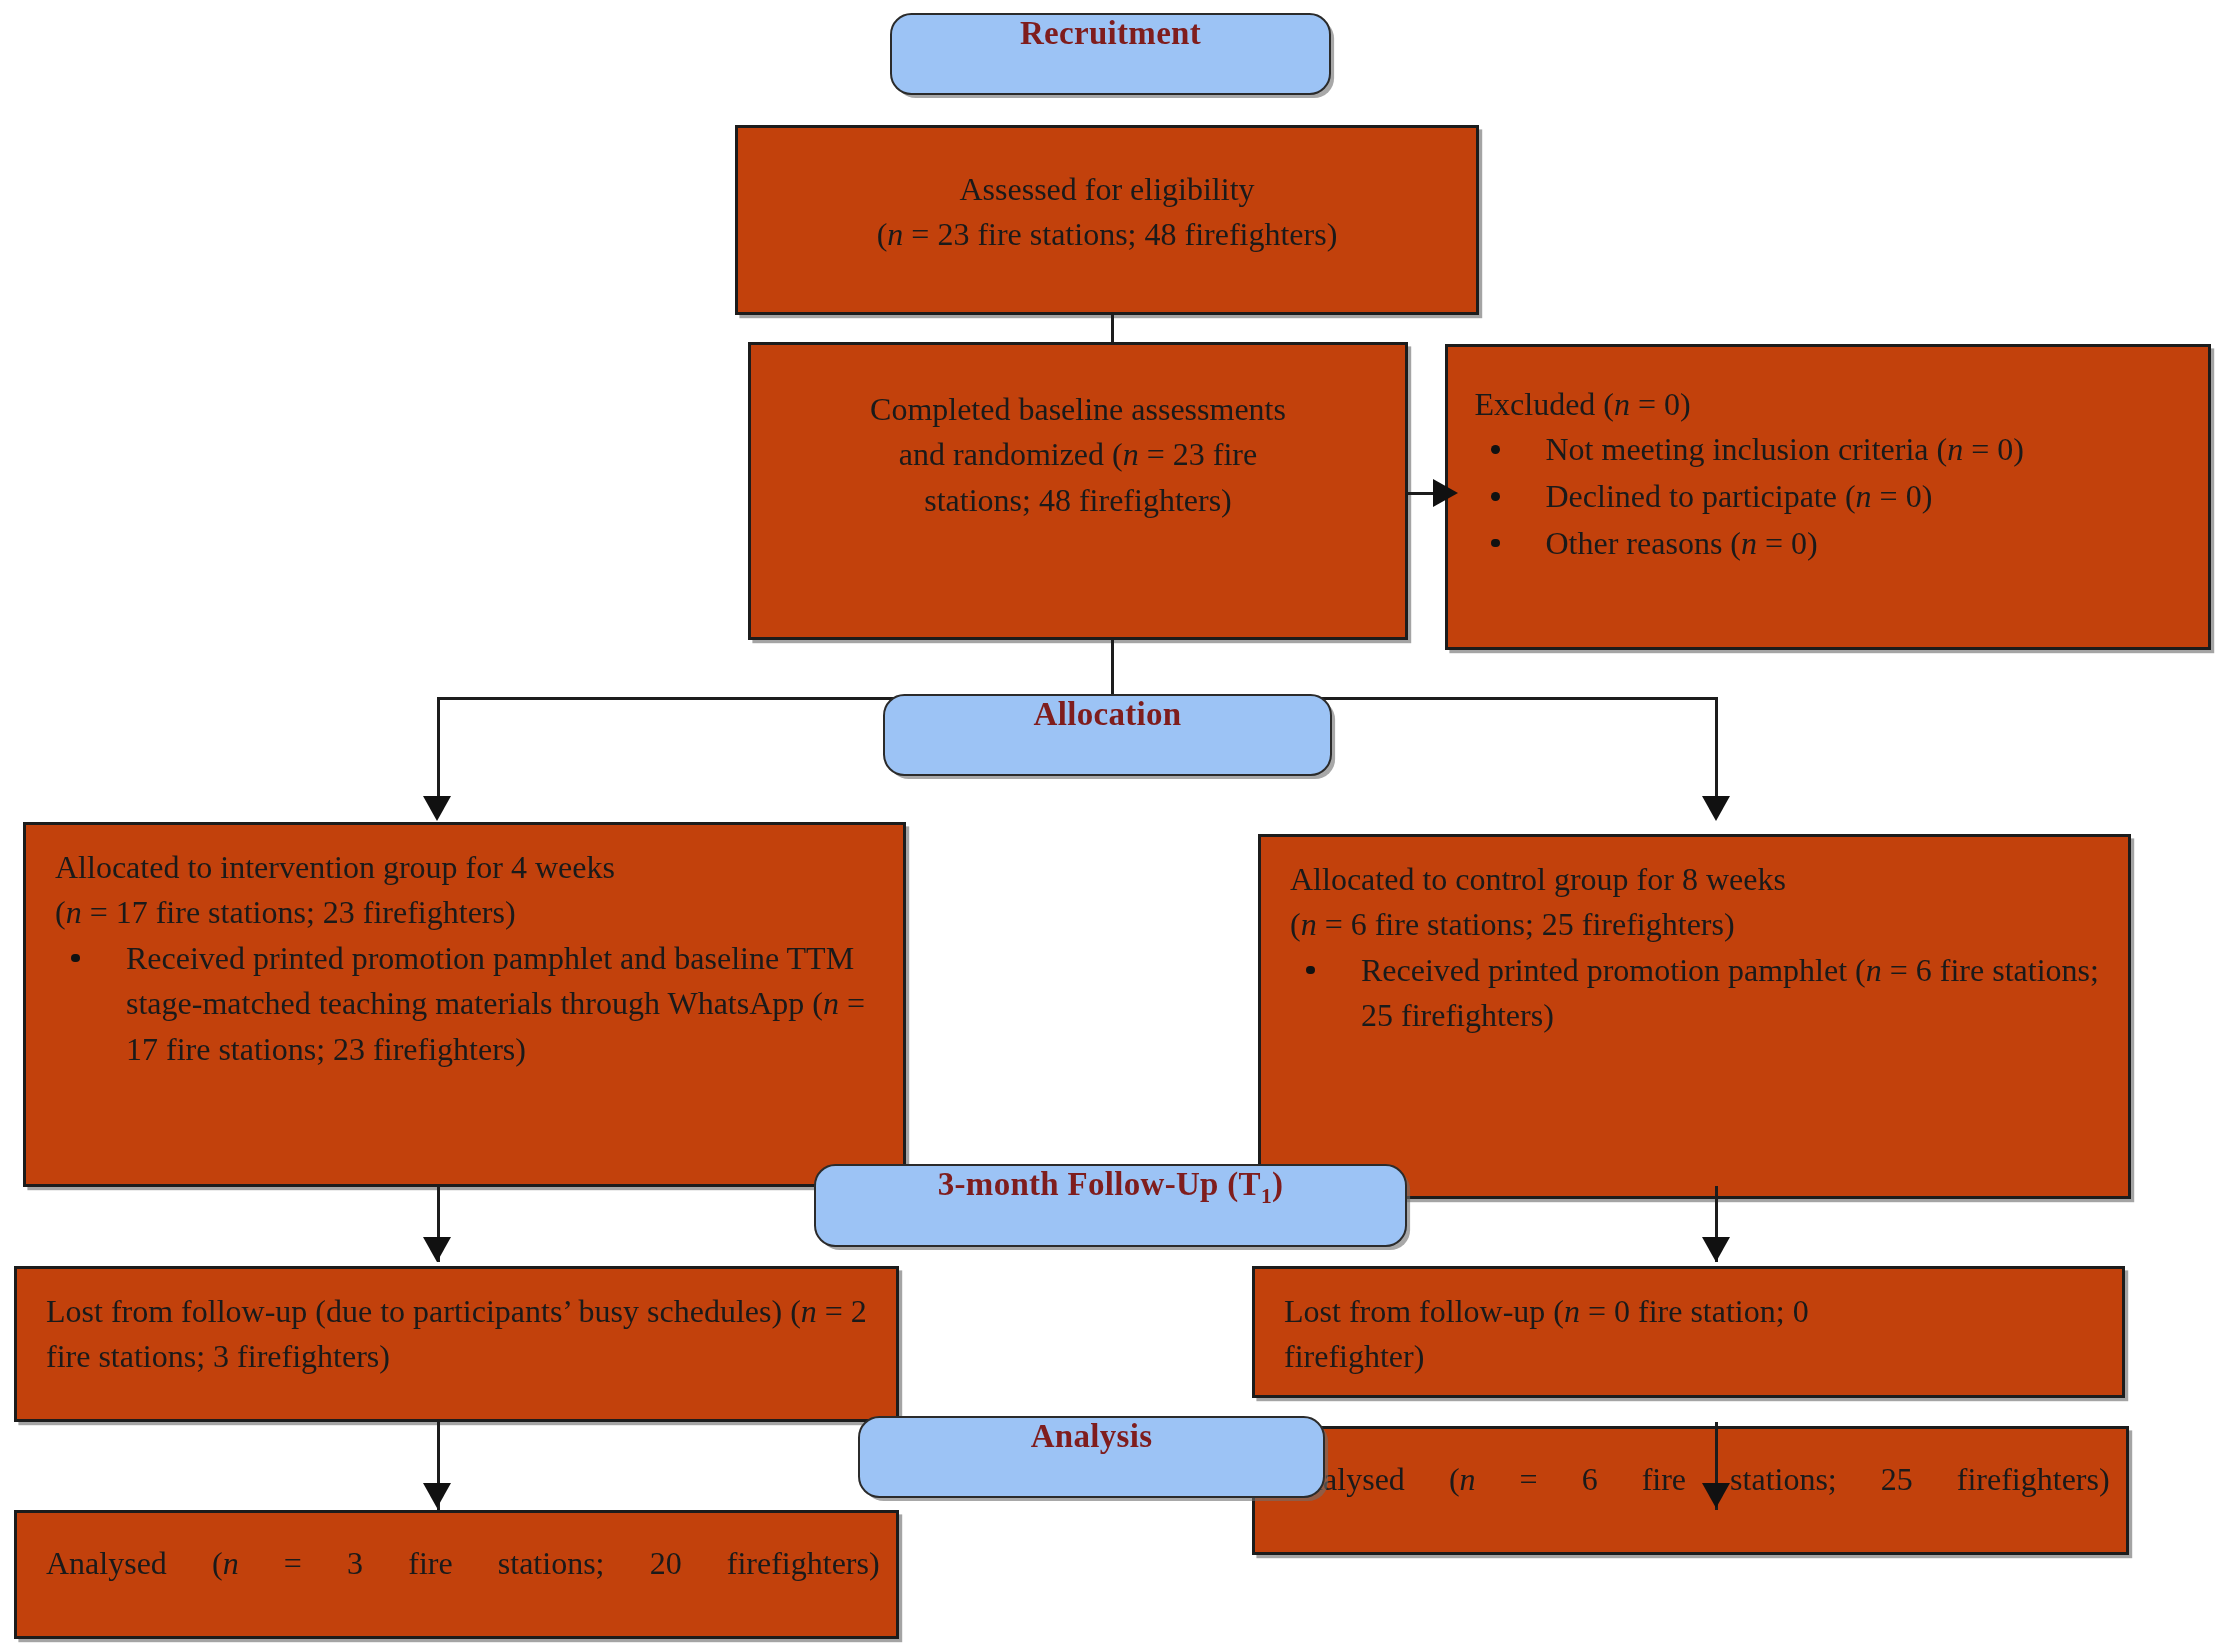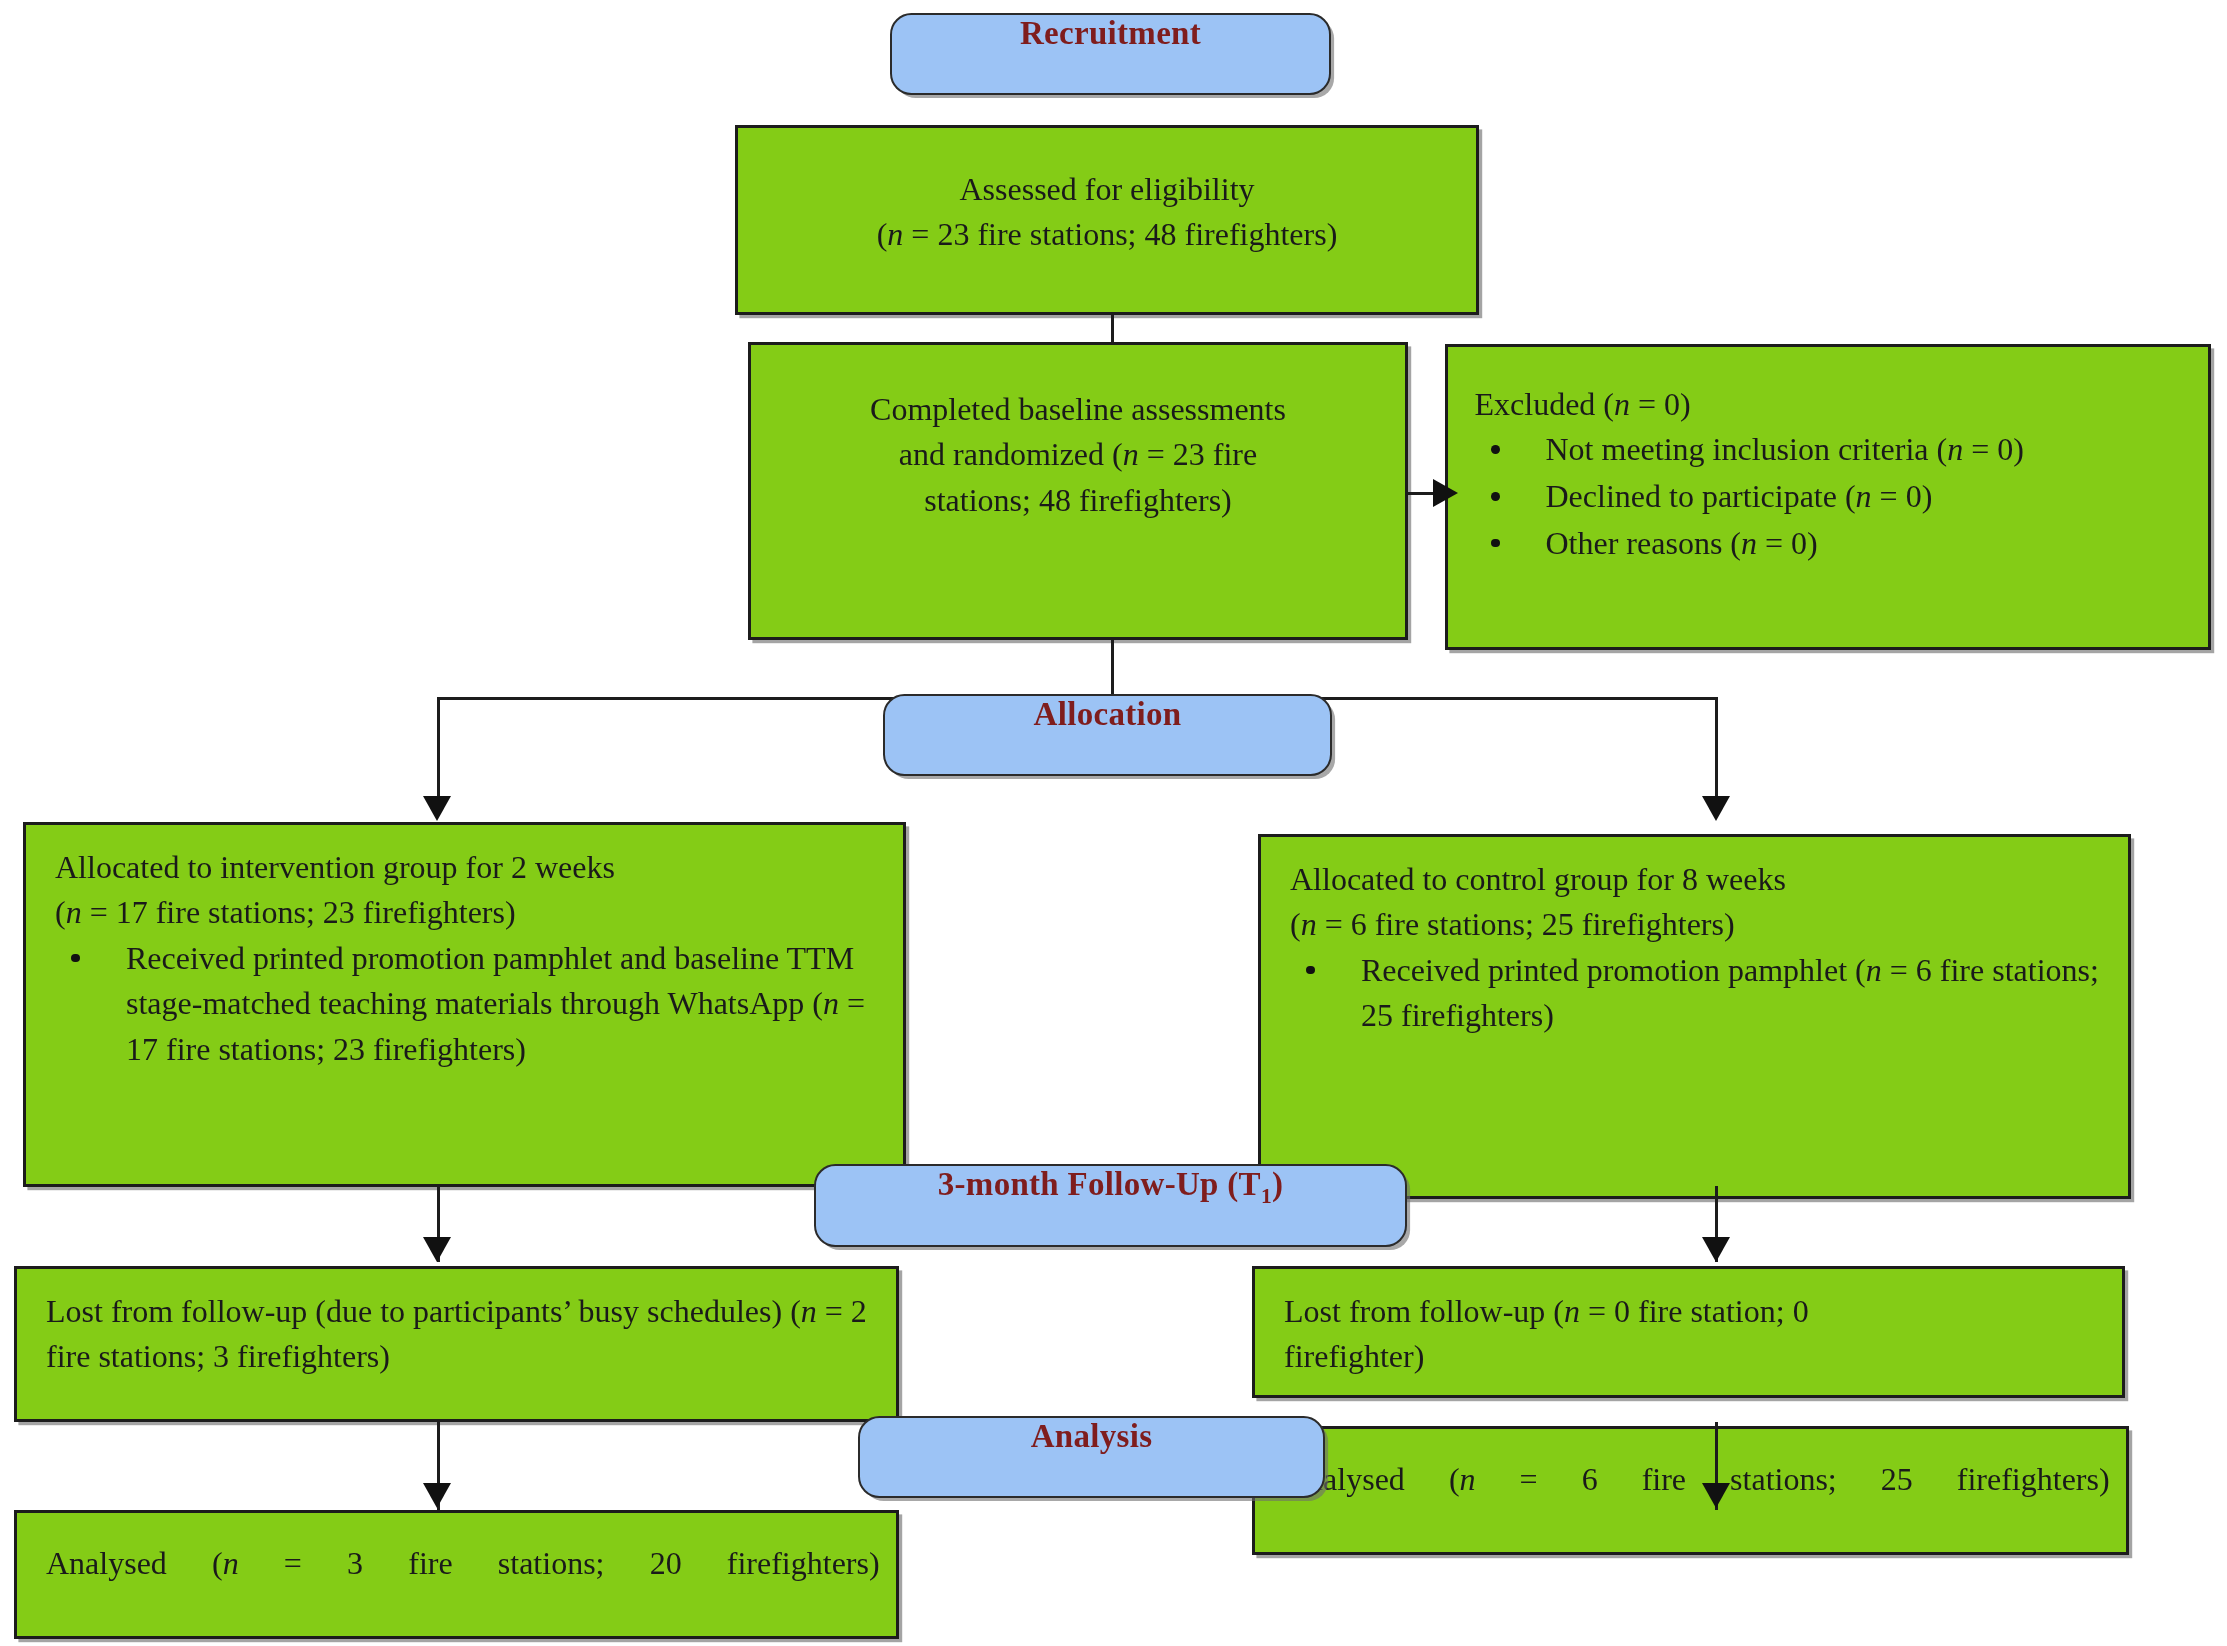--- a/index.html
+++ b/index.html
@@ -14,21 +14,21 @@
     height: 1647px;
     background: #ffffff;
     font-family: "Liberation Serif", "DejaVu Serif", serif;
     color: #1a1a1a;
     overflow: hidden;
   }
 
   
   .wbox {
     position: absolute;
-    background: #84cc16;
+    background: #c2410c;
     border: 3.2px solid #1c1c1c;
     box-sizing: border-box;
     box-shadow: 3.8px 3.8px 0 -0.6px rgba(90,90,90,0.55);
   }
   .banner {
     position: absolute;
     background: #9CC3F5;
     border: 2.5px solid #2b2b2b;
     border-radius: 21.4px;
     box-sizing: border-box;
@@ -181,21 +181,21 @@
       </ul>
     </div>
   </div>
 
   <div class="banner" style="left:883px; top:694px; width:449px; height:82px;">
     <span>Allocation</span>
   </div>
 
   <div class="wbox" style="left:23px; top:822px; width:883px; height:365px;">
     <div class="btext" style="left:29px; right:17.7px; top:20px;">
-      <div>Allocated to intervention group for 2 weeks</div>
+      <div>Allocated to intervention group for 4 weeks</div>
       <div>
         <span>(</span><i class="nvar">n</i><span> = 17 fire stations; 23 firefighters)</span>
       </div>
       <ul class="blist">
         <li>
           <span>Received printed promotion pamphlet and baseline TTM stage-matched teaching materials through WhatsApp (</span><i class="nvar">n</i><span> = 17 fire stations; 23 firefighters)</span>
         </li>
       </ul>
     </div>
   </div>

